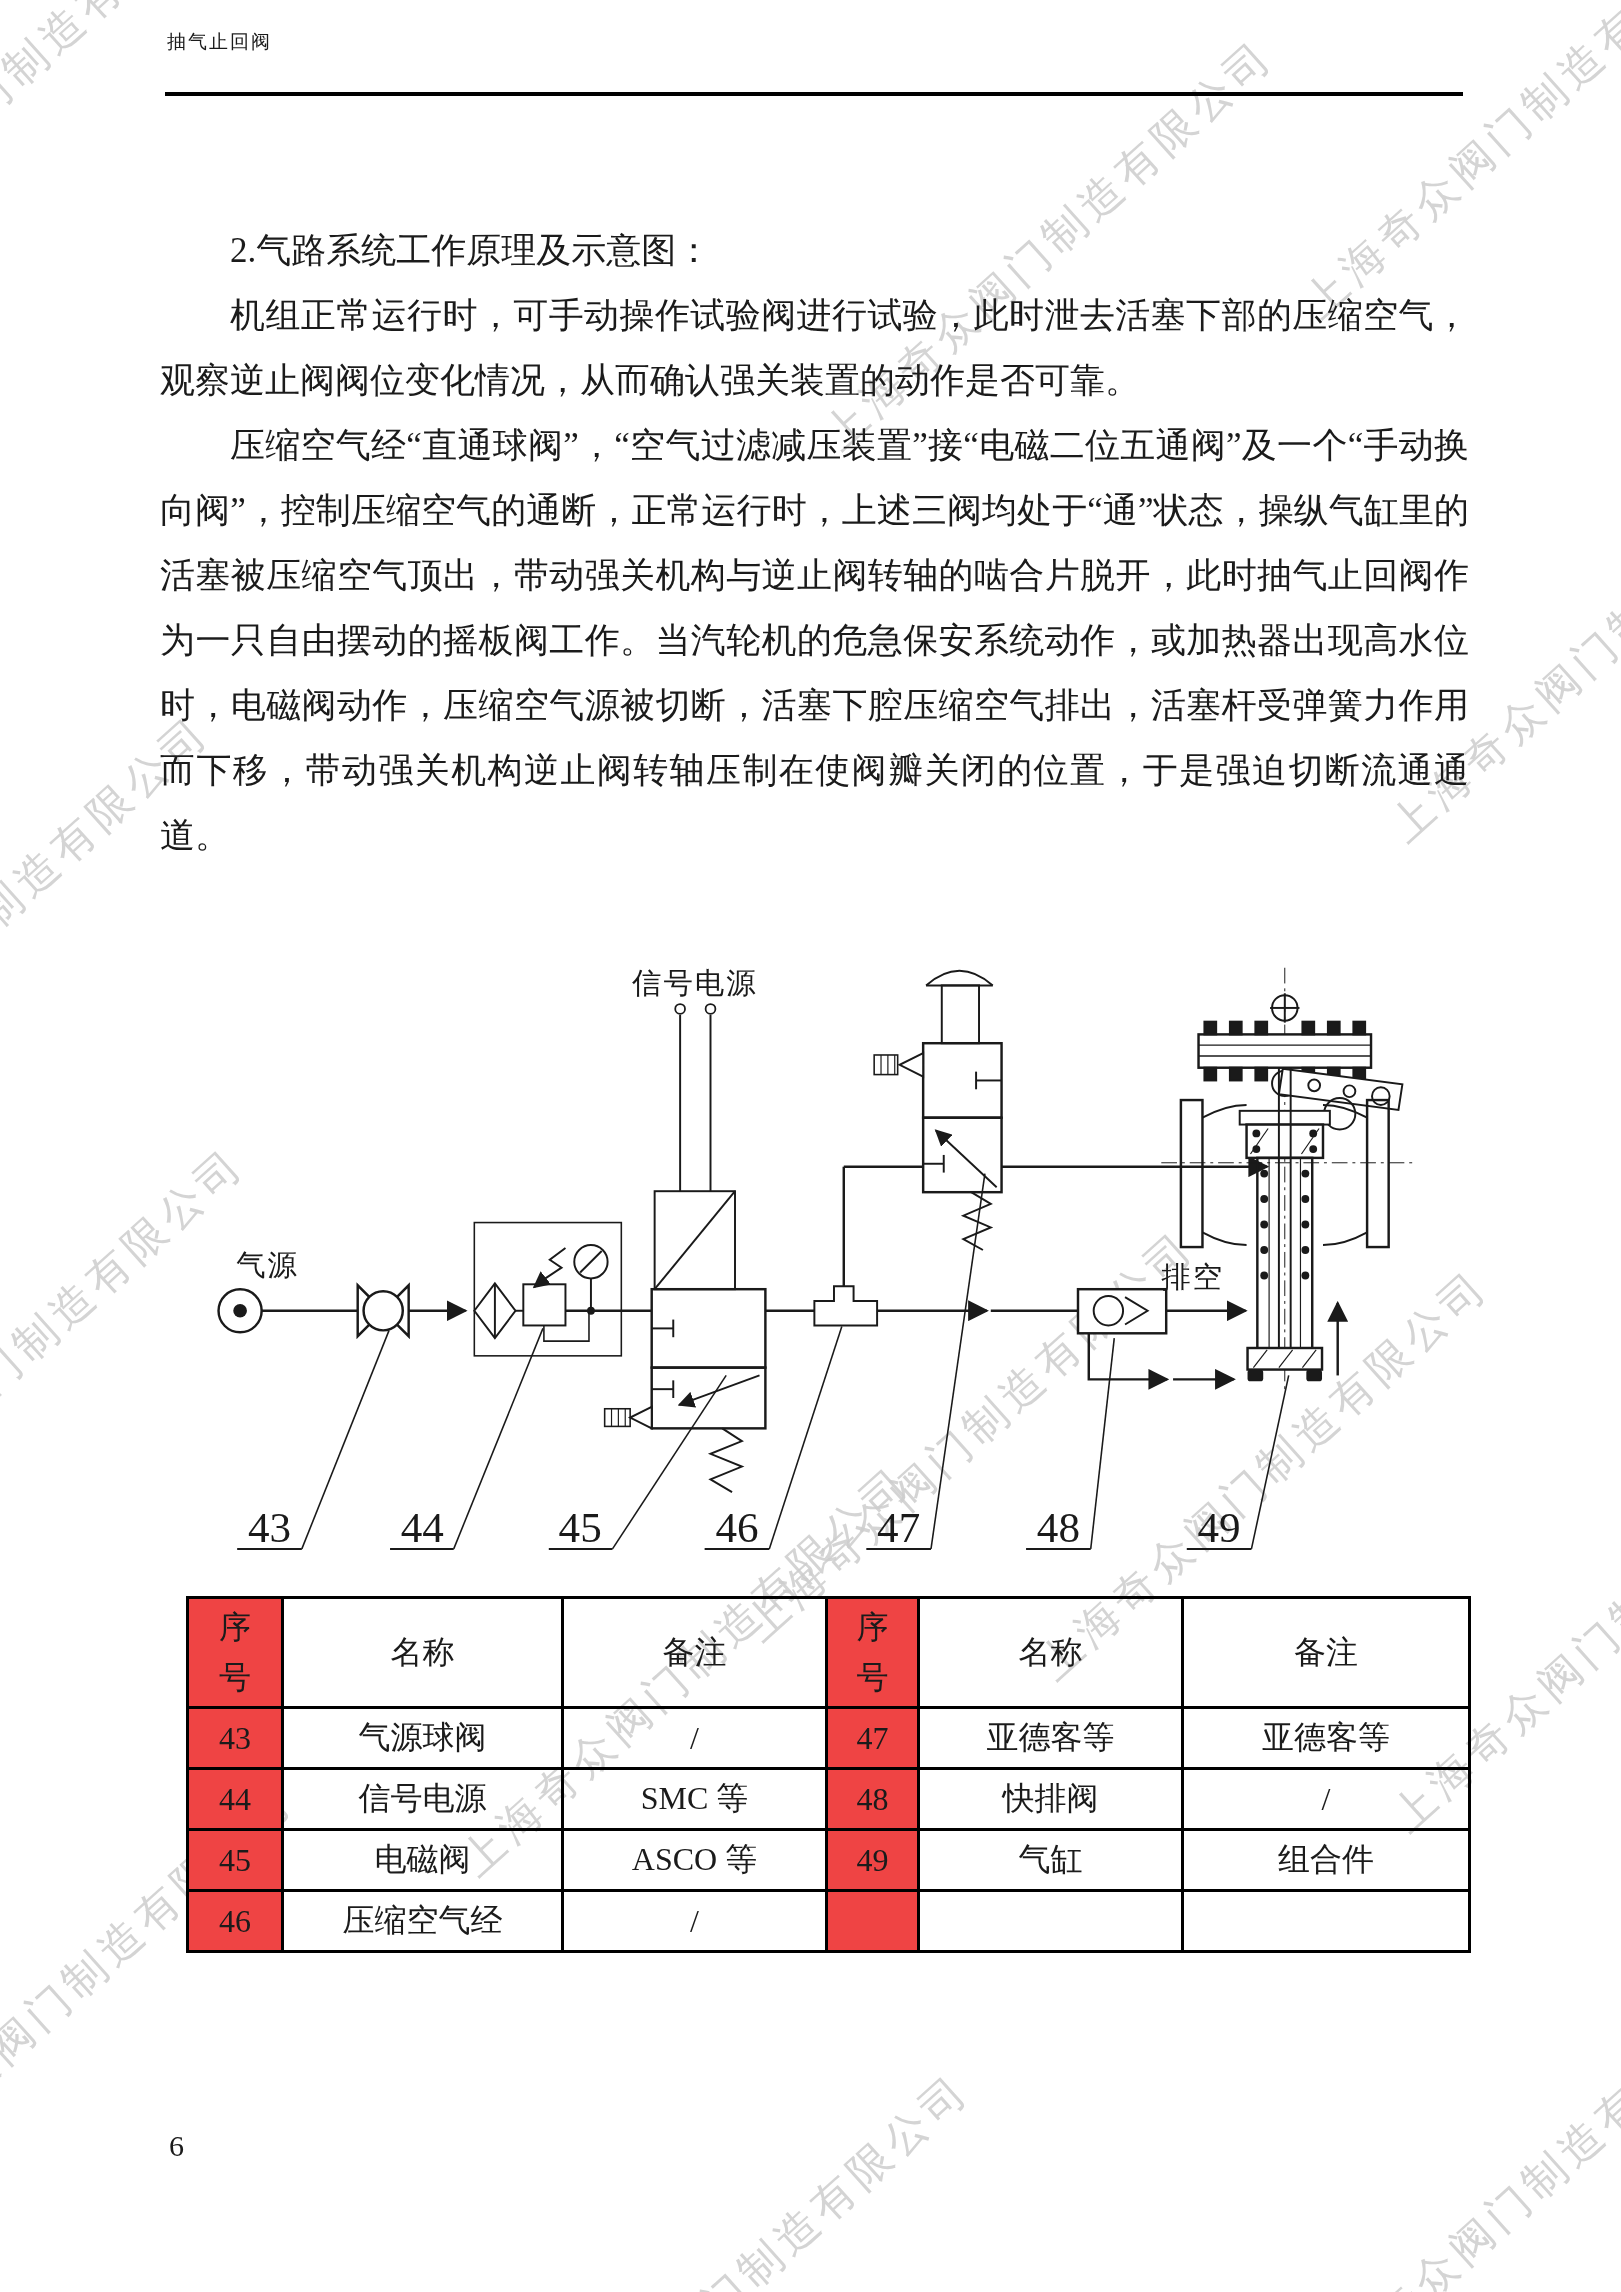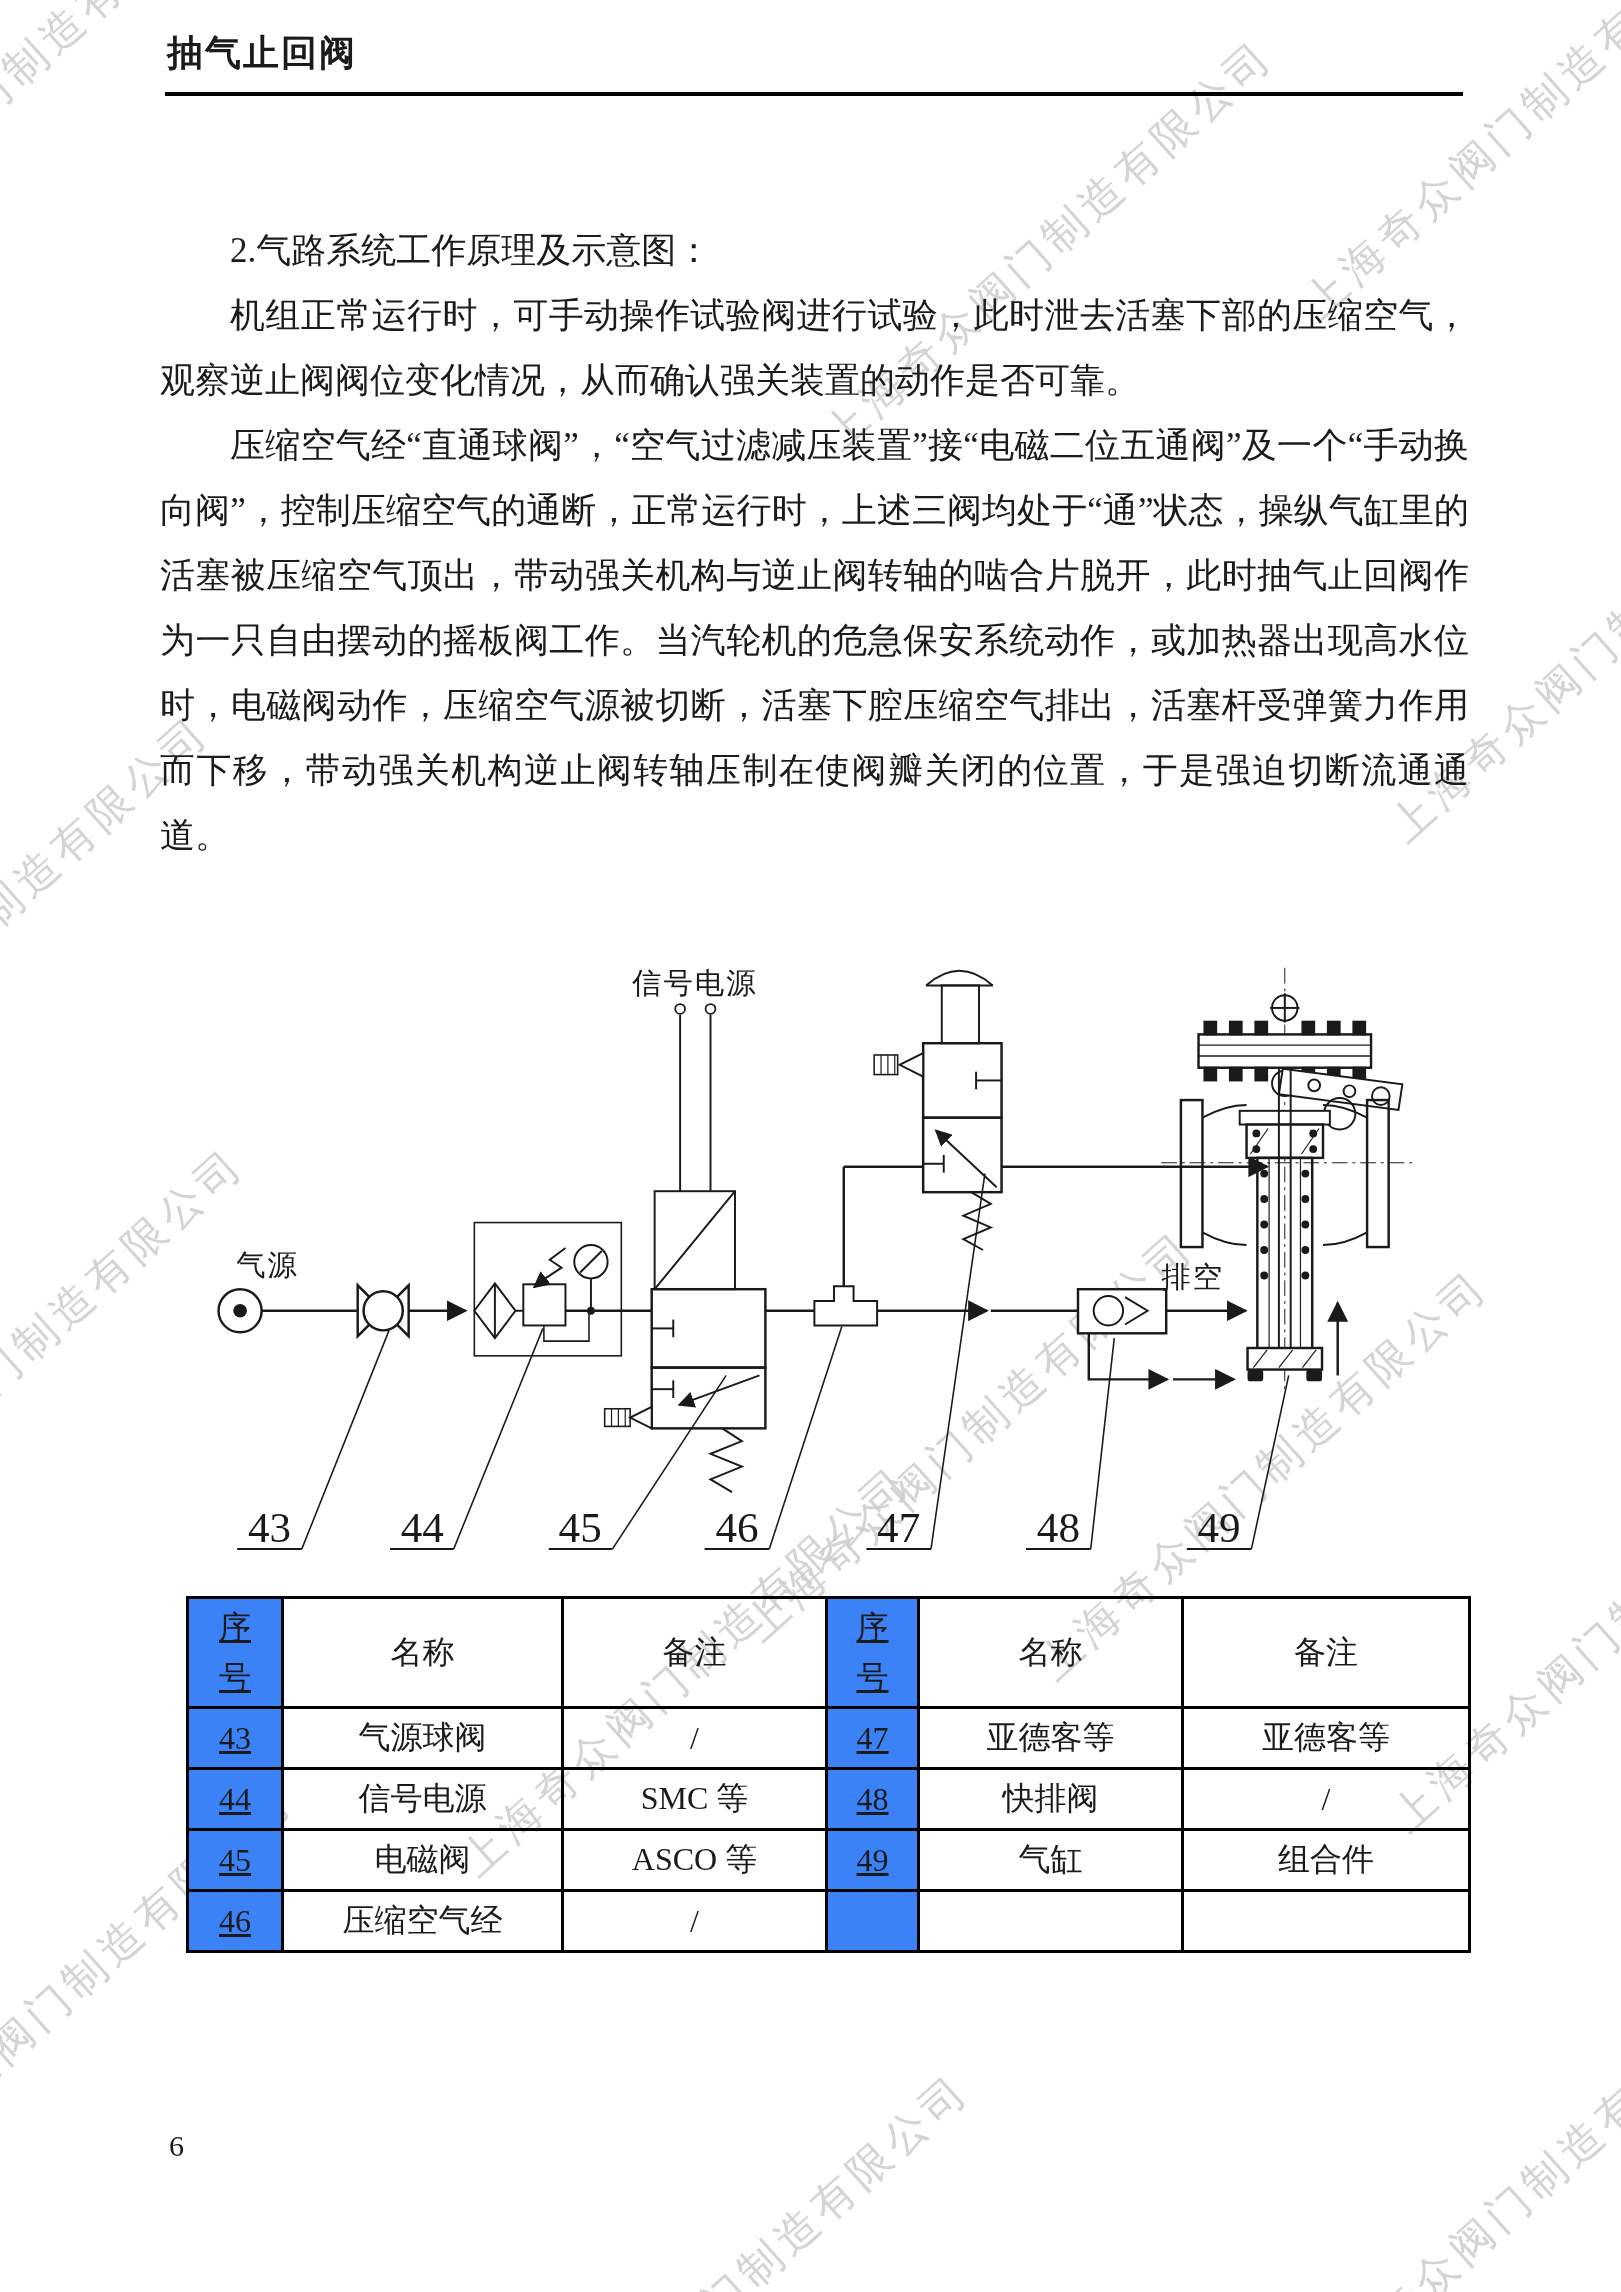--- a/index.html
+++ b/index.html
@@ -10,21 +10,21 @@
   
   .wm{
     position:absolute;white-space:nowrap;z-index:0;
     font-family:"Liberation Sans",sans-serif;
     font-size:43px;letter-spacing:5.9px;color:#cdcdcd;opacity:.85;
     transform:translate(-50%,-50%) rotate(-42deg);
     pointer-events:none;
   }
   
   .hdr-title{
-    position:absolute;left:167px;top:29px;font-size:36px;letter-spacing:2px;z-index:1;font-weight:bold;
+    position:absolute;left:167px;top:29px;font-size:19px;letter-spacing:2px;z-index:1;
   }
   .hdr-rule{
     position:absolute;left:165px;top:92px;width:1298px;height:3.9px;background:#000;z-index:1;
   }
   
   .bodytext{
     position:absolute;left:160px;top:218px;width:1309px;z-index:1;
     font-size:35px;line-height:65px;text-align:justify;
   }
   .bodytext p{margin:0;text-indent:2em;}
@@ -35,21 +35,21 @@
   .dlabel{font-size:30px;letter-spacing:2px;}
   
   .parts-table{
     position:absolute;left:186px;top:1596px;z-index:1;
     border-collapse:collapse;table-layout:fixed;width:1282px;
   }
   .parts-table td,.parts-table th{
     border:3.9px solid #000;text-align:center;vertical-align:middle;
     font-size:32px;font-weight:normal;padding:0;overflow:hidden;
   }
-  .parts-table .gray{background:#3b82f6;text-decoration:underline;}
+  .parts-table .gray{background:#ef4444;}
   .parts-table .hrow{height:110px;}
   .parts-table .drow{height:61px;}
   .vert{max-width:1.1em;margin:0 auto;line-height:1.55;word-break:break-all;}
   
   .pgnum{position:absolute;left:169px;top:2129px;font-size:30px;z-index:1;}
 </style>
 </head>
 <body>
 
 <div id="page">

